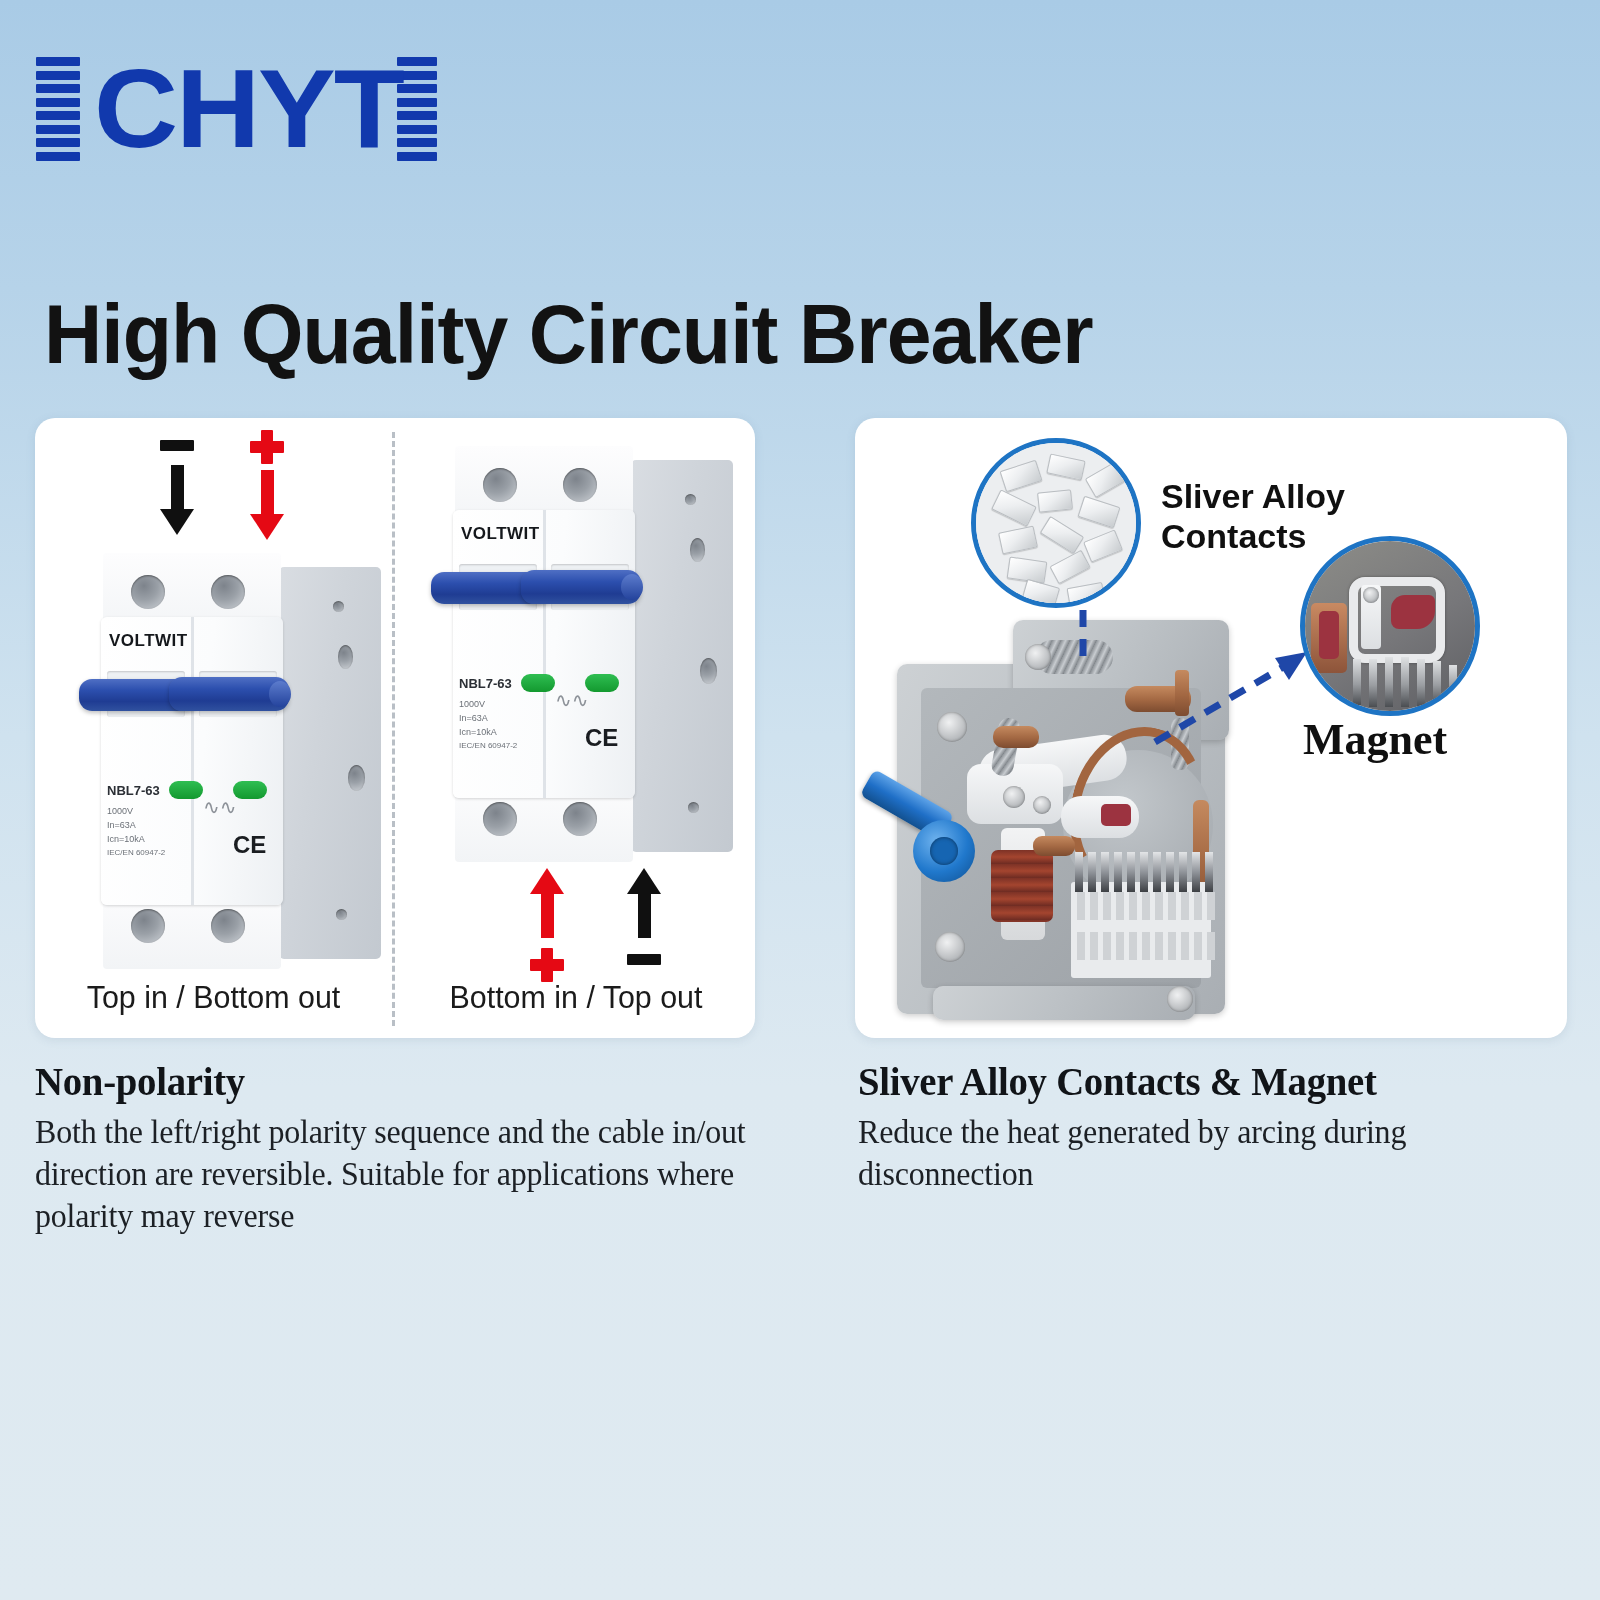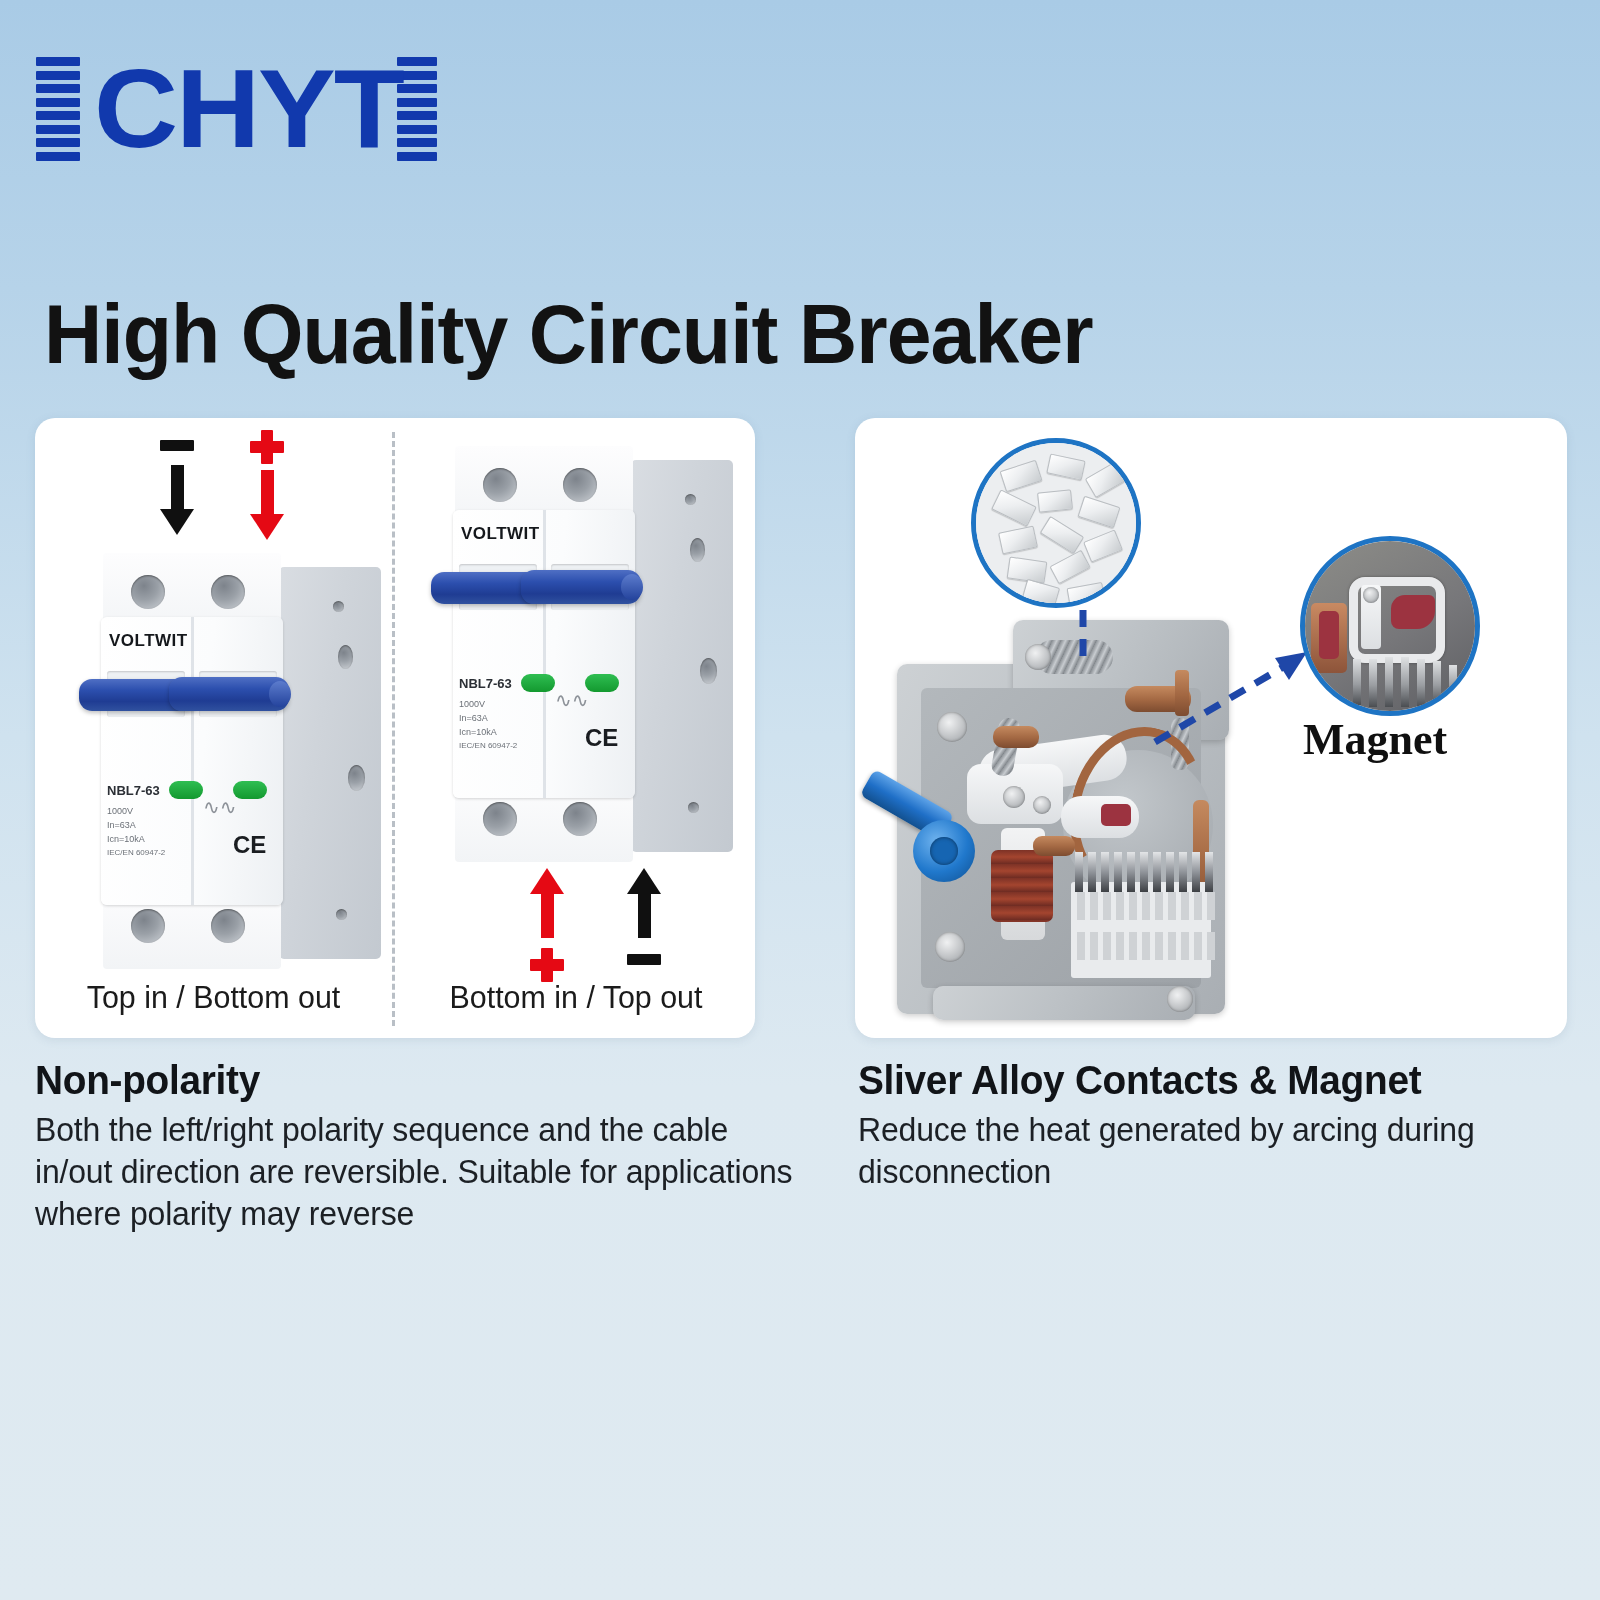--- a/index.html
+++ b/index.html
@@ -186,21 +186,21 @@
   .cut-screw {
     position:absolute; border-radius:50%;
     background:radial-gradient(circle at 40% 35%,#f0f1f2,#9a9ea2);
     box-shadow:inset 0 0 3px rgba(0,0,0,.4);
   }
 
   
   .leader { position:absolute; }
 
   
-  .blk { position:absolute; }
+  .blk { position:absolute;font-family:Liberation Serif, serif; }
   .blk h3 {
     font-size:40px; font-weight:bold; color:#111418; margin-bottom:6px;
     letter-spacing:-0.3px; transform:scaleX(0.97); transform-origin:left;
   }
   .blk p {
     font-size:33px; color:#1c2025; line-height:1.28; letter-spacing:-0.2px;
     transform:scaleX(0.97); transform-origin:left;
   }
   #blk-left  { left:35px;  top:1058px; width:790px; }
   #blk-right { left:858px; top:1058px; width:720px; }
@@ -442,20 +442,22 @@
     <div class="chip" style="left:62px; top:48px; width:34px; height:20px; transform:rotate(-6deg);"></div>
     <div class="chip" style="left:104px; top:58px; width:38px; height:22px; transform:rotate(18deg);"></div>
     <div class="chip" style="left:24px; top:86px; width:36px; height:22px; transform:rotate(-12deg);"></div>
     <div class="chip" style="left:66px; top:82px; width:40px; height:20px; transform:rotate(32deg);"></div>
     <div class="chip" style="left:110px; top:92px; width:34px; height:22px; transform:rotate(-22deg);"></div>
     <div class="chip" style="left:32px; top:116px; width:38px; height:22px; transform:rotate(8deg);"></div>
     <div class="chip" style="left:76px; top:114px; width:36px; height:20px; transform:rotate(-28deg);"></div>
     <div class="chip" style="left:48px; top:140px; width:34px; height:20px; transform:rotate(16deg);"></div>
     <div class="chip" style="left:92px; top:142px; width:36px; height:20px; transform:rotate(-10deg);"></div>
   </div>
+  <div class="inset-label" style="left:306px; top:58px; font-size:34px;">Sliver Alloy
+Contacts</div>
 
   <div class="inset-circle" style="left:445px; top:118px; width:180px; height:180px;">
     <div class="mg-bg"></div>
     <div class="mg-cu" style="left:6px; top:62px; width:36px; height:70px; border-radius:5px;"></div>
     <div class="mg-red" style="left:14px; top:70px; width:20px; height:48px;"></div>
     <div class="mg-yoke" style="left:44px; top:36px; width:96px; height:86px;"></div>
     <div class="cut-white" style="left:56px; top:44px; width:20px; height:64px; border-radius:4px;"></div>
     <div class="cut-screw" style="left:58px; top:46px; width:16px; height:16px;"></div>
     <div class="mg-red" style="left:86px; top:54px; width:44px; height:34px; border-radius:14px 6px 18px 8px;"></div>
     <div class="mg-fin" style="left:48px; top:118px; width:8px; height:46px;"></div>

